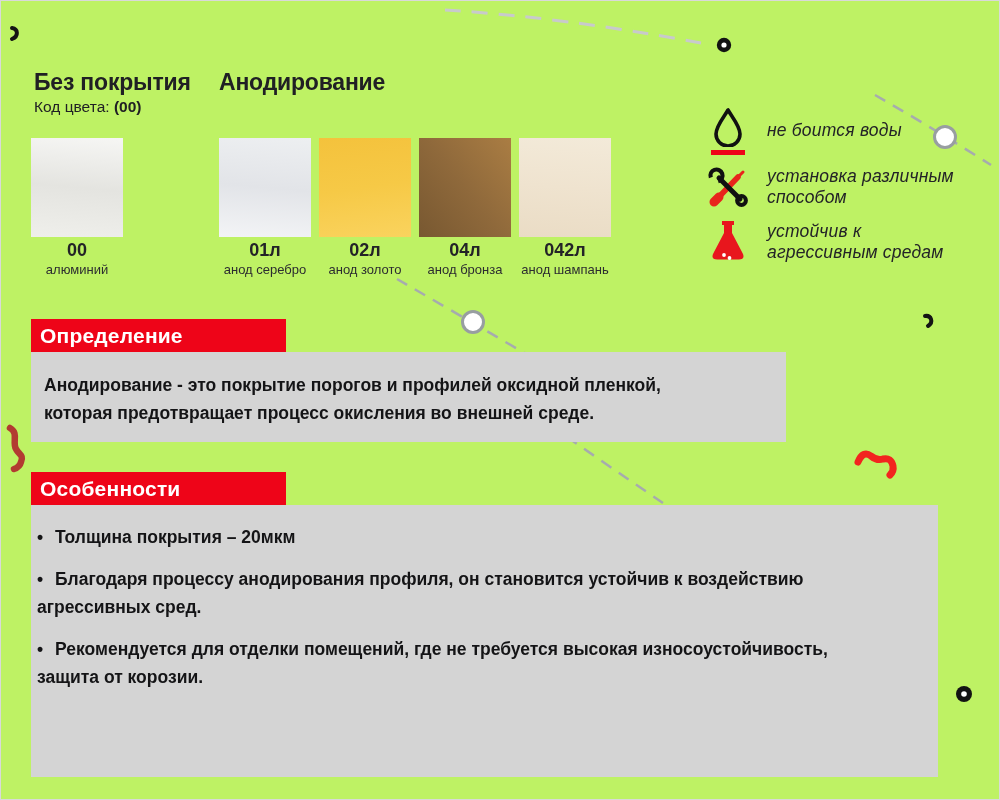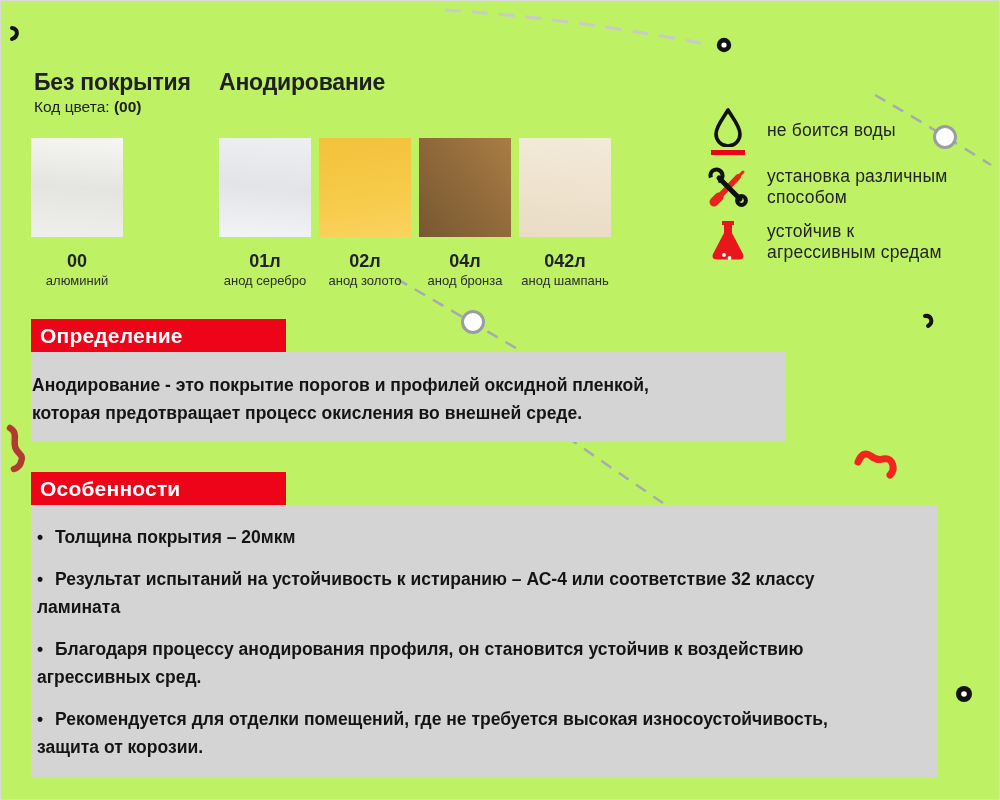--- a/index.html
+++ b/index.html
@@ -18,42 +18,42 @@
 
   
   .col-title{font-size:23px;font-weight:800;letter-spacing:-0.2px;color:#202024;}
   .code-line{font-size:15.5px;color:#202024;}
   .code-line .cv{font-weight:800;}
 
   
   .swatch-group{display:flex;gap:8px;}
   .swatch{width:92px;}
   .chip{width:92px;height:99px;}
-  .s-code{margin-top:14px;text-align:center;font-size:18px;font-weight:700;color:#232327;}
+  .s-code{margin-top:3px;text-align:center;font-size:18px;font-weight:700;color:#232327;}
   .s-name{margin-top:1px;text-align:center;font-size:13px;font-weight:400;color:#2c2c30;white-space:nowrap;}
 
   
   .perks{display:flex;flex-direction:column;gap:9px;width:280px;}
-  .perk{display:flex;align-items:center;gap:17px;min-height:46px;}
+  .perk{display:flex;align-items:center;gap:17px;min-height:46px;font-style:italic;}
   .perk-icon{width:44px;display:flex;flex-direction:column;align-items:center;flex:0 0 44px;}
   .perk-label{font-size:17.5px;line-height:1.22;color:#232327;white-space:pre-line;letter-spacing:0.2px;}
   .drop-underline{width:34px;height:5px;margin-top:3px;background:var(--red,#ee0418);}
 
   
   .banner{
     position:absolute;left:30px;width:255px;height:33px;
     background:var(--red,#ee0418);
     display:flex;align-items:center;padding-left:9px;box-sizing:border-box;
   }
   .banner-text{color:#ffffff;font-size:21px;font-weight:700;letter-spacing:0.2px;}
   .gray-box{
     position:absolute;left:30px;background:var(--gray,#d4d4d4);
     box-sizing:border-box;
   }
-  .def-box{top:351px;width:755px;height:90px;padding:19px 14px 0 1px;}
+  .def-box{top:351px;width:755px;height:90px;padding:19px 14px 0 13px;}
   .def-text{font-size:17.5px;font-weight:700;line-height:28px;color:#141416;white-space:pre-line;}
   .feat-box{top:504px;width:907px;height:272px;padding:18px 20px 0 6px;}
   .bullet{font-size:17.5px;font-weight:700;line-height:28px;color:#141416;margin-bottom:14px;white-space:pre-line;}
   .b-dot{margin-right:7px;}
 </style>
 </head>
 <body>
 
 <div class="canvas">
 
@@ -167,21 +167,19 @@
   <div class="gray-box def-box layer">
     <div class="def-text">Анодирование - это покрытие порогов и профилей оксидной пленкой,
 которая предотвращает процесс окисления во внешней среде.</div>
   </div>
 
   <div class="banner" style="top:471px;">
     <span class="banner-text">Особенности</span>
   </div>
   <div class="gray-box feat-box layer" id="bullets">
       <div class="bullet"><span class="b-dot">• </span><span class="b-txt">Толщина покрытия – 20мкм</span></div>
-      <div class="bullet"><span class="b-dot">• </span><span class="b-txt">Результат испытаний на устойчивость к истиранию – АС-4 или соответствие 32 классу
-ламината</span></div>
       <div class="bullet"><span class="b-dot">• </span><span class="b-txt">Благодаря процессу анодирования профиля, он становится устойчив к воздействию
 агрессивных сред.</span></div>
       <div class="bullet"><span class="b-dot">• </span><span class="b-txt">Рекомендуется для отделки помещений,  где не требуется высокая износоустойчивость,
 защита от корозии.</span></div>
     </div>
 
 </div>
 
 </body></html>

